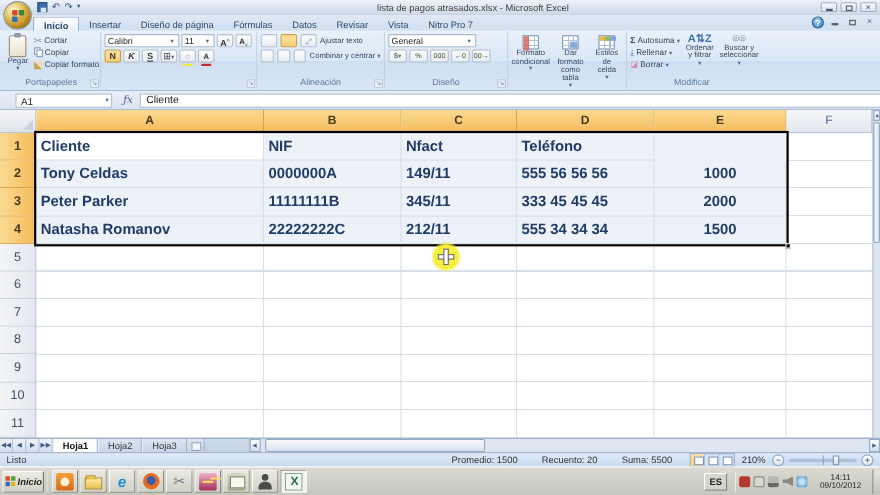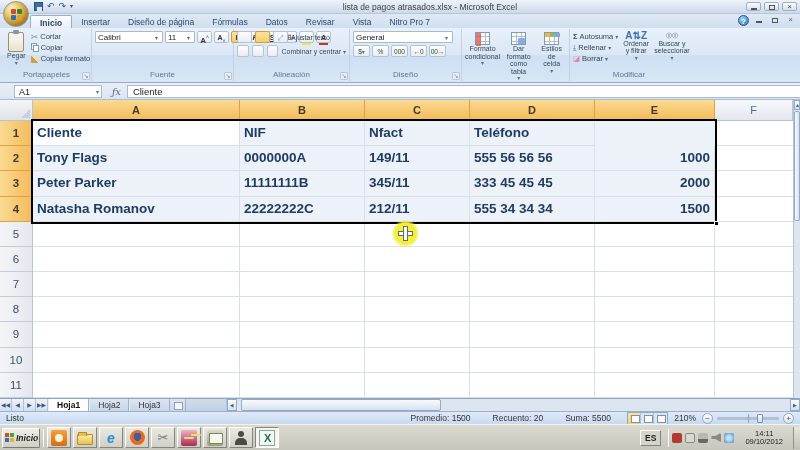--- a/index.html
+++ b/index.html
@@ -107,21 +107,21 @@
     background:repeating-linear-gradient(to bottom,#fff 0 24.18px,#d8dfe9 24.18px 25.18px); }
   .vline { position:absolute; top:21px; bottom:0; width:1px; background:#d8dfe9; }
 
   .datablock { position:absolute; left:33px; top:21px; width:682px; height:100.7px;
     outline:2px solid #000; background:#edf1f8; }
   .drow { display:flex; height:25.18px; }
   .dcell { height:25.18px; font-size:13.5px; font-weight:bold; color:#1e3c67;
     padding:0 4px; line-height:24px; border-right:1px solid #d8dfe9; border-bottom:1px solid #d8dfe9;
     white-space:nowrap; overflow:hidden; }
   .dcell.active { background:#fff; }
-  .dcell.num { text-align:right; }
+  .dcell.num { text-align:center; }
   .fill-handle { position:absolute; right:-4px; bottom:-4px; width:5px; height:5px; background:#000; border:1px solid #fff; }
 
   
   .cursor-hl { position:absolute; left:392px; top:220px; width:27px; height:27px; border-radius:50%;
     background:radial-gradient(circle,#f7f23a 0%,#f3ee3c 55%,rgba(243,238,60,0) 75%); z-index:40;
     display:flex; align-items:center; justify-content:center; }
   .xlcursor { position:relative; width:13px; height:13px; }
   .xlcursor i { position:absolute; background:#fff; box-shadow:0 0 0 1px #6b6b6b; }
   .xlcursor .h { left:0; top:5px; width:13px; height:3px; }
   .xlcursor .v { left:5px; top:0; width:3px; height:13px; }
@@ -270,21 +270,21 @@
             <span class="brush-ic"></span>
             <span>Copiar formato</span>
           </div>
         </div>
       </div>
       <div class="grp-label">Portapapeles</div>
       <span class="dlg">↘</span>
     </div>
 
     <div class="grp" style="width:142px">
-      <div class="grp-body" style="flex-direction:row;gap:2px">
+      <div class="grp-body" style="flex-direction:column;gap:2px">
         <div style="display:flex;gap:2px">
           <span class="combo" style="width:68px">
             <span>Calibri</span>
               <span class="nb-arrow">▾</span>
             </span>
           <span class="combo" style="width:30px">
             <span>11</span>
               <span class="nb-arrow">▾</span>
             </span>
           <span class="mini"><b style="font-size:8px">A</b><sup style="font-size:5px">˄</sup></span>
@@ -292,21 +292,20 @@
         </div>
         <div style="display:flex;gap:2px">
           <span class="mini on fontbtn">N</span>
           <span class="mini fontbtn" style="font-style:italic">K</span>
           <span class="mini fontbtn" style="text-decoration:underline">S</span>
           <span class="mini">⊞<span class="arrow">▾</span></span>
           <span class="mini"><span style="font-size:7px">◌</span><span class="colorbar" style="background:#f2e83a"></span></span>
           <span class="mini"><b style="font-size:7px">A</b><span class="colorbar" style="background:#c22f2f"></span></span>
         </div>
       </div>
-      <div class="grp-label">Fuente</div>
       <span class="dlg">↘</span>
     </div>
 
     <div class="grp" style="width:116px">
       <div class="grp-body" style="flex-direction:column;gap:2px">
         <div style="display:flex;gap:3px;align-items:center">
           <span class="mini"><span class="align-ic"></span></span>
           <span class="mini on"><span class="align-ic"></span></span>
           <span class="mini"><span style="font-size:7px;color:#6f8db2">⤢</span></span>
           <span class="smallrow" style="font-size:7px">
@@ -322,21 +321,21 @@
             <span class="arrow">▾</span>
             </span>
         </div>
       </div>
       <div class="grp-label">Alineación</div>
       <span class="dlg">↘</span>
     </div>
 
     <div class="grp" style="width:112px">
       <div class="grp-body" style="flex-direction:column;gap:2px">
-        <span class="combo" style="width:100px">
+        <span class="combo" style="width:80px">
           <span>General</span>
             <span class="nb-arrow">▾</span>
           </span>
         <div style="display:flex;gap:2px">
           <span class="numbtn"><span>$</span><span class="arrow">▾</span></span>
           <span class="numbtn">%</span>
           <span class="numbtn">000</span>
           <span class="numbtn">←0</span>
           <span class="numbtn">00→</span>
         </div>
@@ -444,21 +443,21 @@
     </div>
 
     <div class="datablock">
       <div class="drow">
         <span class="dcell active" style="width:207px">Cliente</span>
         <span class="dcell" style="width:125px">NIF</span>
         <span class="dcell" style="width:105px">Nfact</span>
         <span class="dcell" style="width:125px">Teléfono</span>
       </div>
       <div class="drow">
-        <span class="dcell" style="width:207px">Tony Flags</span>
+        <span class="dcell" style="width:207px">Tony Celdas</span>
         <span class="dcell" style="width:125px">0000000A</span>
         <span class="dcell" style="width:105px">149/11</span>
         <span class="dcell" style="width:125px">555 56 56 56</span>
         <span class="dcell num" style="width:120px">1000</span>
       </div>
       <div class="drow">
         <span class="dcell" style="width:207px">Peter Parker</span>
         <span class="dcell" style="width:125px">11111111B</span>
         <span class="dcell" style="width:105px">345/11</span>
         <span class="dcell" style="width:125px">333 45 45 45</span>

